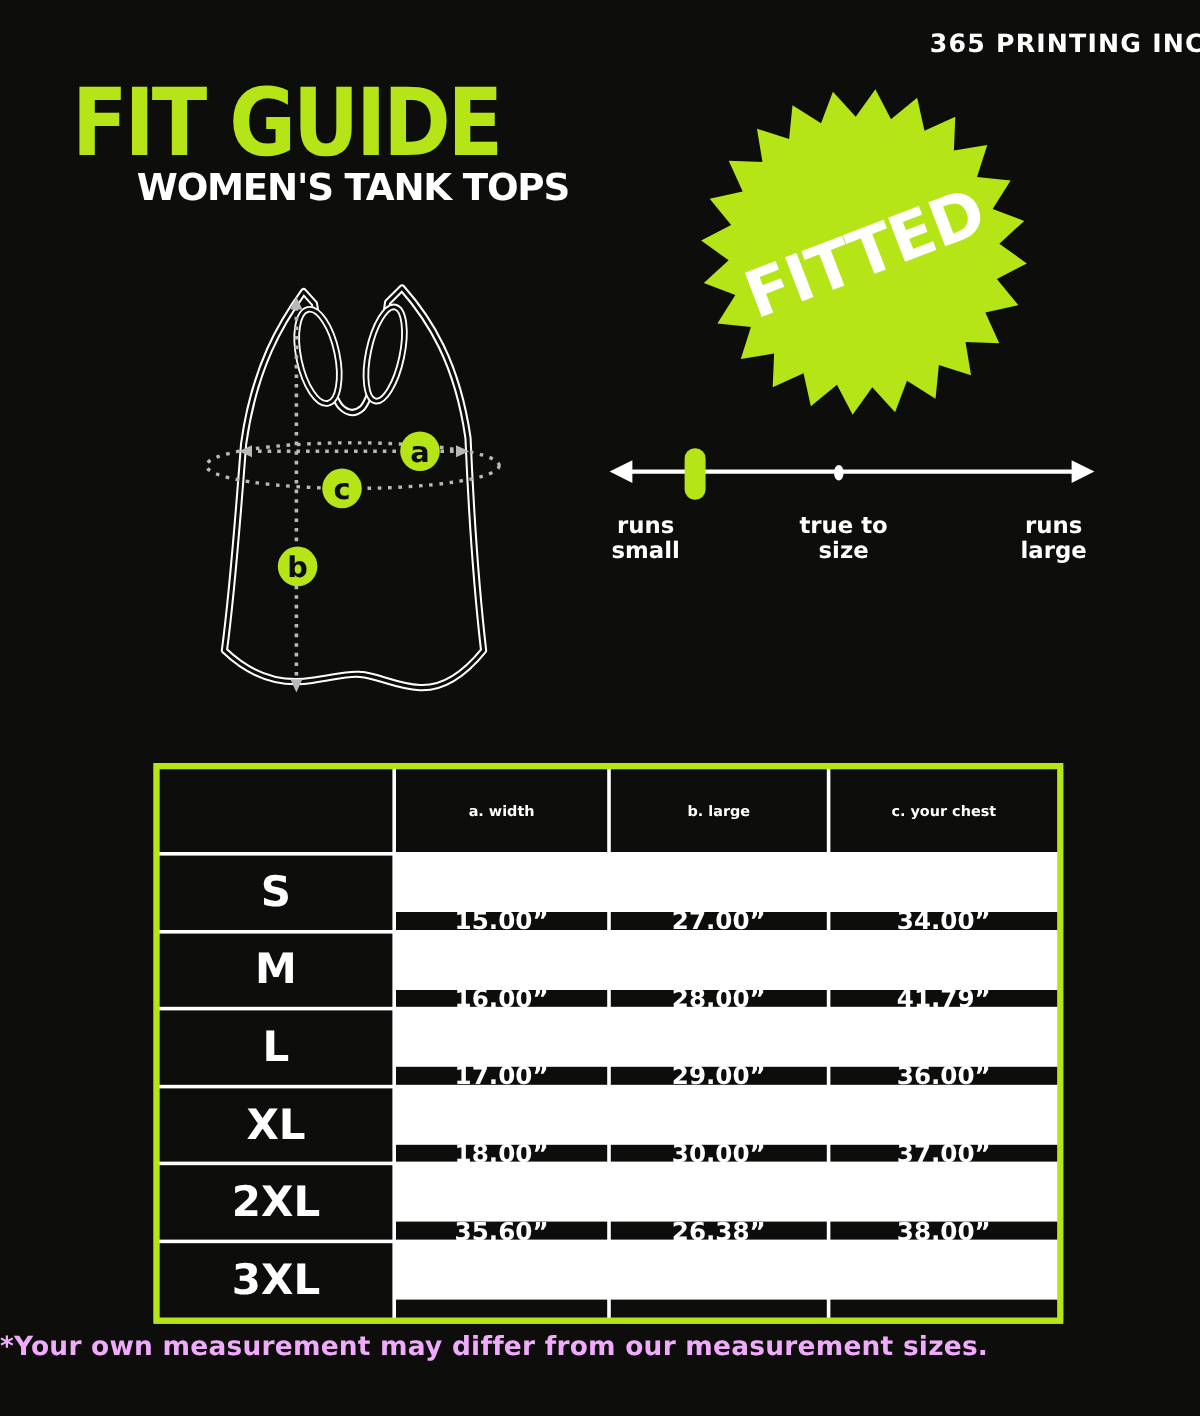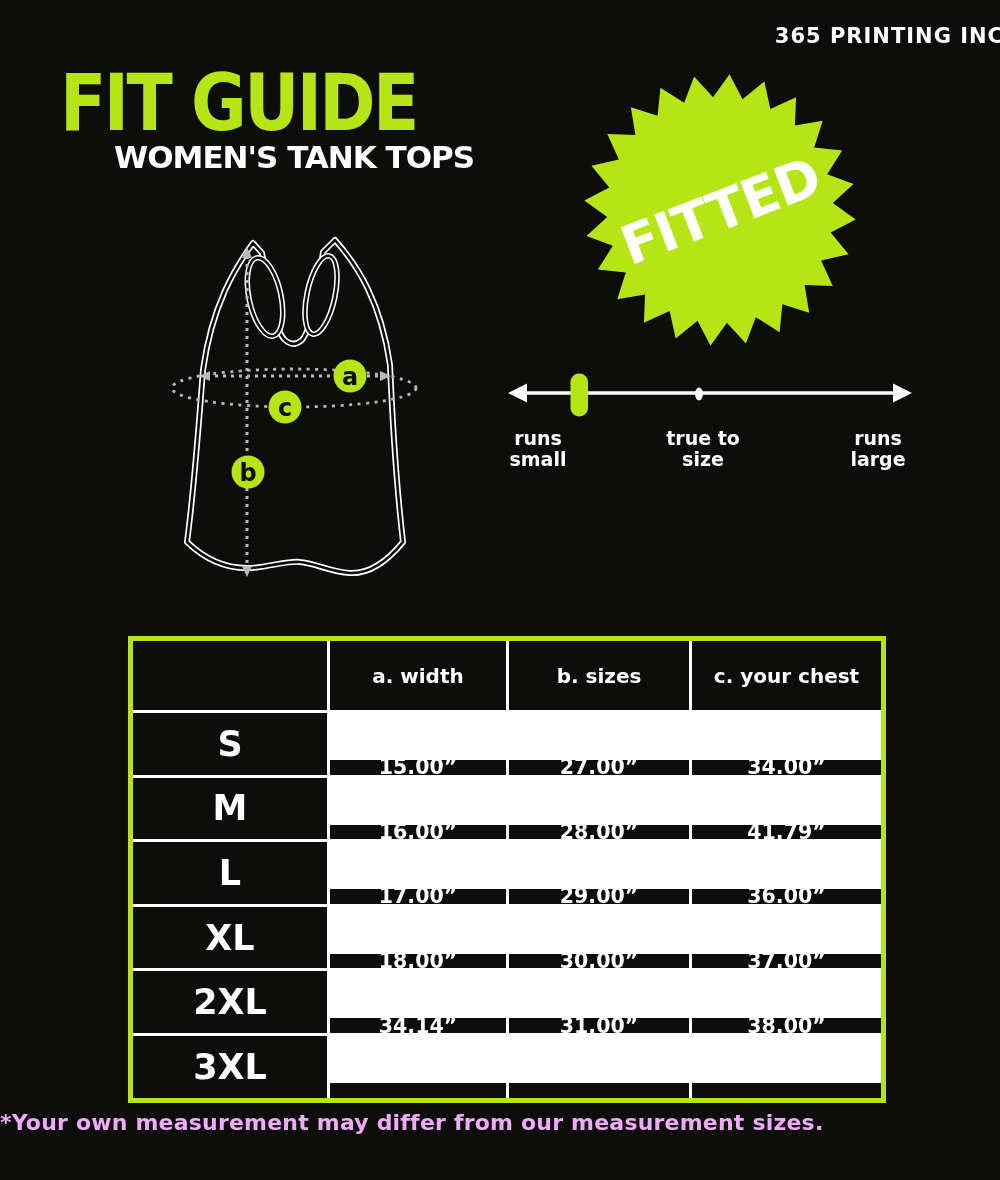--- a/index.html
+++ b/index.html
@@ -58,21 +58,21 @@
   .size-table{
     position:absolute;left:128px;top:636px;width:758px;height:467px;
     box-sizing:border-box;border:5px solid #b5e517;background:#ffffff;
     display:grid;grid-template-columns:194px 176px 180px 189px;
     grid-template-rows:69px repeat(6,61.6px);gap:3px;
   }
   .cell{
     background:#0d0d0b;display:flex;align-items:center;justify-content:center;
     color:#fff;
   }
-  .cell-header{font-size:20px;}
+  .cell-header{font-size:12px;}
   .cell-size{font-size:35px;letter-spacing:0px;}
   .cell-value{font-size:20.5px;margin-top:47px;}
   .footnote{
     position:absolute;left:0;top:1110px;width:100%;text-align:left;
     font-size:22px;letter-spacing:0.2px;color:#f0abfc;
   }
 </style>
 </head>
 <body>
 
@@ -153,21 +153,21 @@
     <span>size</span>
   </div>
   <div class="scale-label lbl-large">
     <span>runs</span><br>
     <span>large</span>
   </div>
 
   <div class="size-table">
     <div class="cell cell-header"></div>
     <div class="cell cell-header">a. width</div>
-    <div class="cell cell-header">b. sizes</div>
+    <div class="cell cell-header">b. large</div>
     <div class="cell cell-header">c. your chest</div>
 
     <div class="cell cell-size">S</div>
     <div class="cell cell-value">15.00”</div>
     <div class="cell cell-value">27.00”</div>
     <div class="cell cell-value">34.00”</div>
 
     <div class="cell cell-size">M</div>
     <div class="cell cell-value">16.00”</div>
     <div class="cell cell-value">28.00”</div>
@@ -177,22 +177,22 @@
     <div class="cell cell-value">17.00”</div>
     <div class="cell cell-value">29.00”</div>
     <div class="cell cell-value">36.00”</div>
 
     <div class="cell cell-size">XL</div>
     <div class="cell cell-value">18.00”</div>
     <div class="cell cell-value">30.00”</div>
     <div class="cell cell-value">37.00”</div>
 
     <div class="cell cell-size">2XL</div>
-    <div class="cell cell-value">34.14”</div>
-    <div class="cell cell-value">31.00”</div>
+    <div class="cell cell-value">35.60”</div>
+    <div class="cell cell-value">26.38”</div>
     <div class="cell cell-value">38.00”</div>
 
     <div class="cell cell-size">3XL</div>
     <div class="cell cell-value"></div>
     <div class="cell cell-value"></div>
     <div class="cell cell-value"></div>
   </div>
 
   <div class="footnote">*Your own measurement may differ from our measurement sizes.</div>
 </div>

